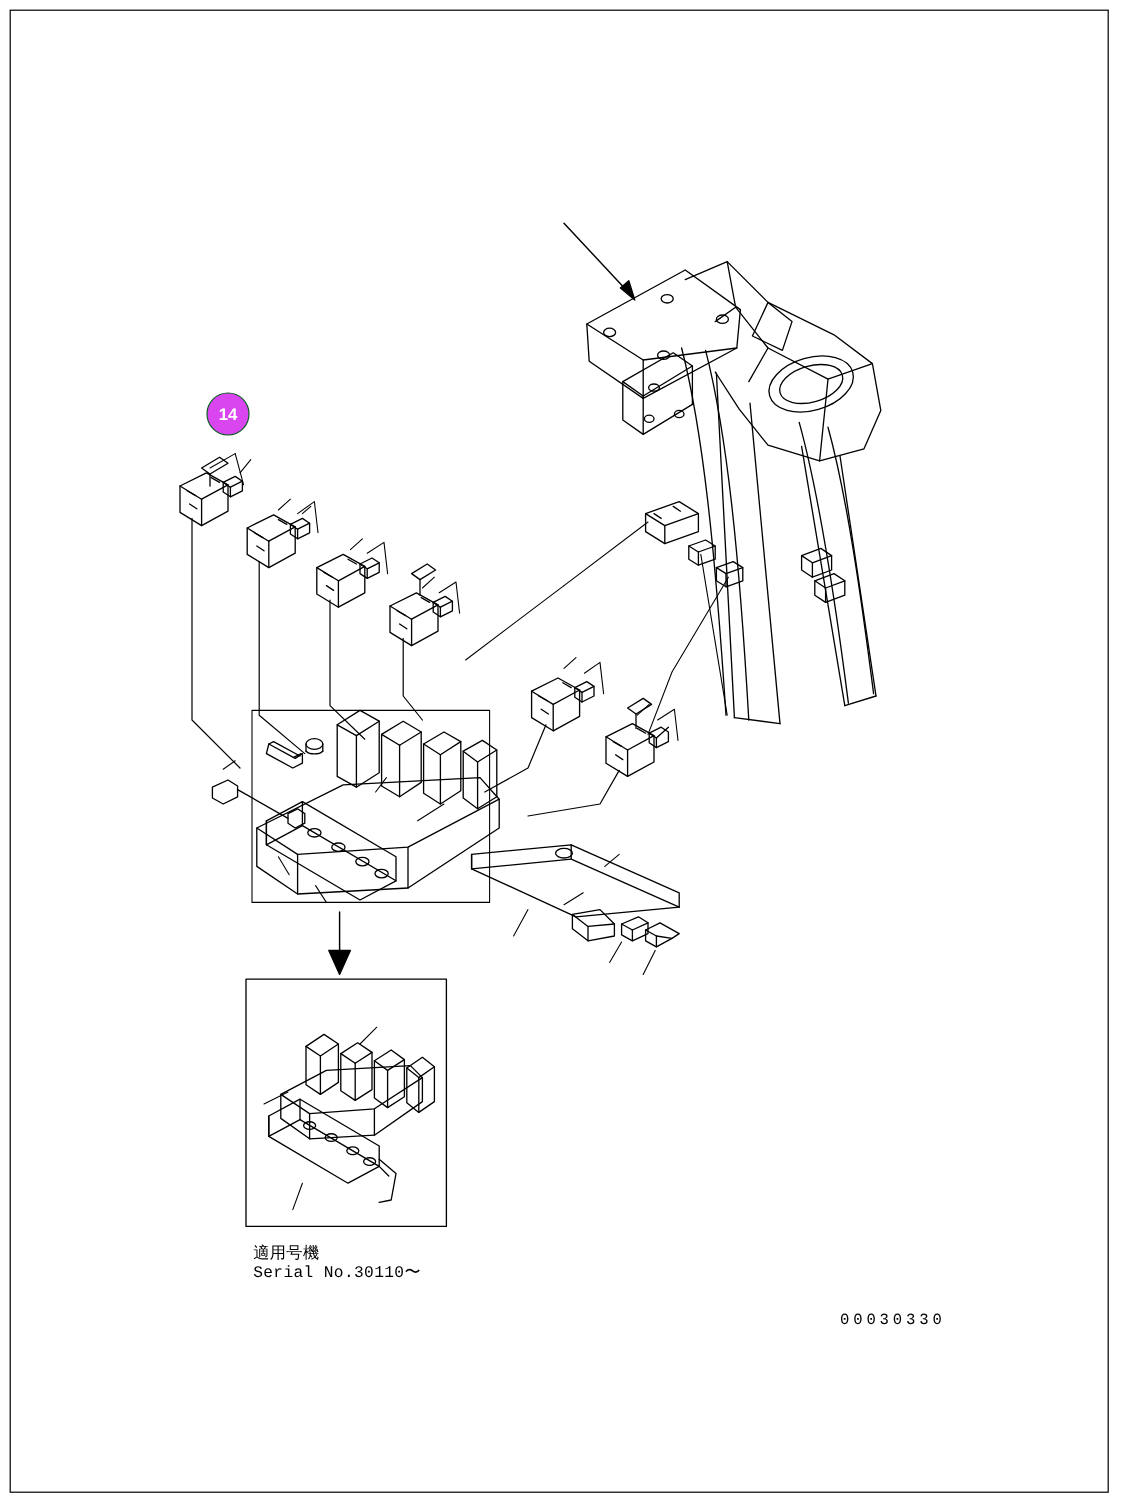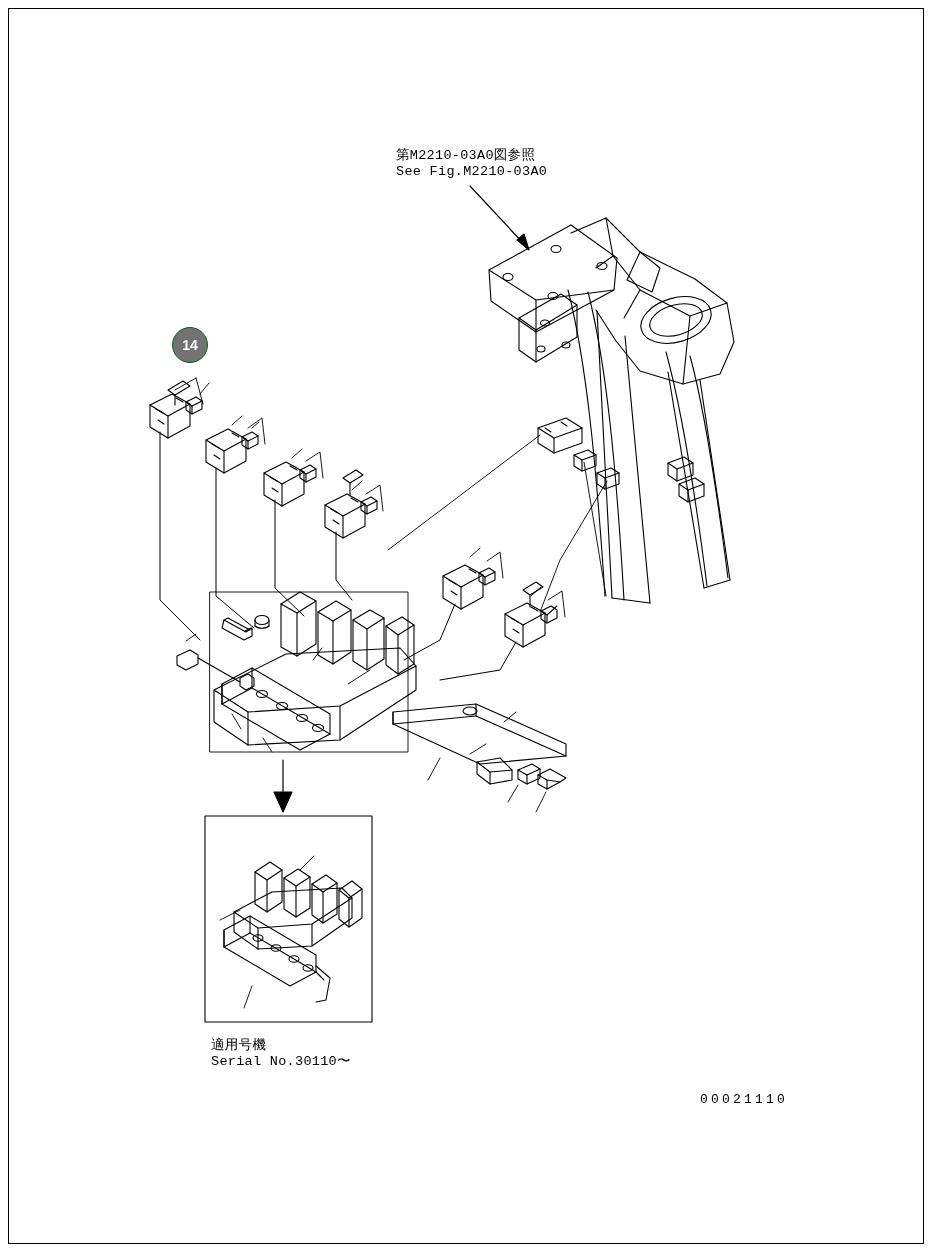--- a/index.html
+++ b/index.html
@@ -58,21 +58,21 @@
     left: 700px;
     top: 1092px;
     font-size: 13px;
     letter-spacing: 3.2px;
   }
   .badge {
     position: absolute;
     width: 34px;
     height: 34px;
     border-radius: 50%;
-    background: #737373;
+    background: #d946ef;
     border: 1px solid #0c5c22;
     color: #ffffff;
     font-size: 14px;
     font-weight: bold;
     display: flex;
     align-items: center;
     justify-content: center;
     font-family: "Liberation Sans", sans-serif;
   }
   #badge-14 {
@@ -382,23 +382,21 @@
         <path d="M316,966 L330,978 L326,1000 L316,1002"></path>
         <path d="M316,972 L324,980"></path>
 
         <path d="M220,920 L240,910" stroke-width="0.9"></path>
         <path d="M244,1008 L252,986" stroke-width="0.9"></path>
         <path d="M300,870 L314,856" stroke-width="0.9"></path>
       </g>
     </g>
   </svg>
 
-  <div class="txt" id="ref-note">第M2210-03A0図参照
-See Fig.M2210-03A0</div>
 
   <div class="txt" id="serial-note">適用号機
 Serial No.30110〜</div>
 
-  <div class="txt" id="doc-number">00021110</div>
+  <div class="txt" id="doc-number">00030330</div>
 
   <div class="badge" id="badge-14">14</div>
 
 </div>
 
 </body></html>

